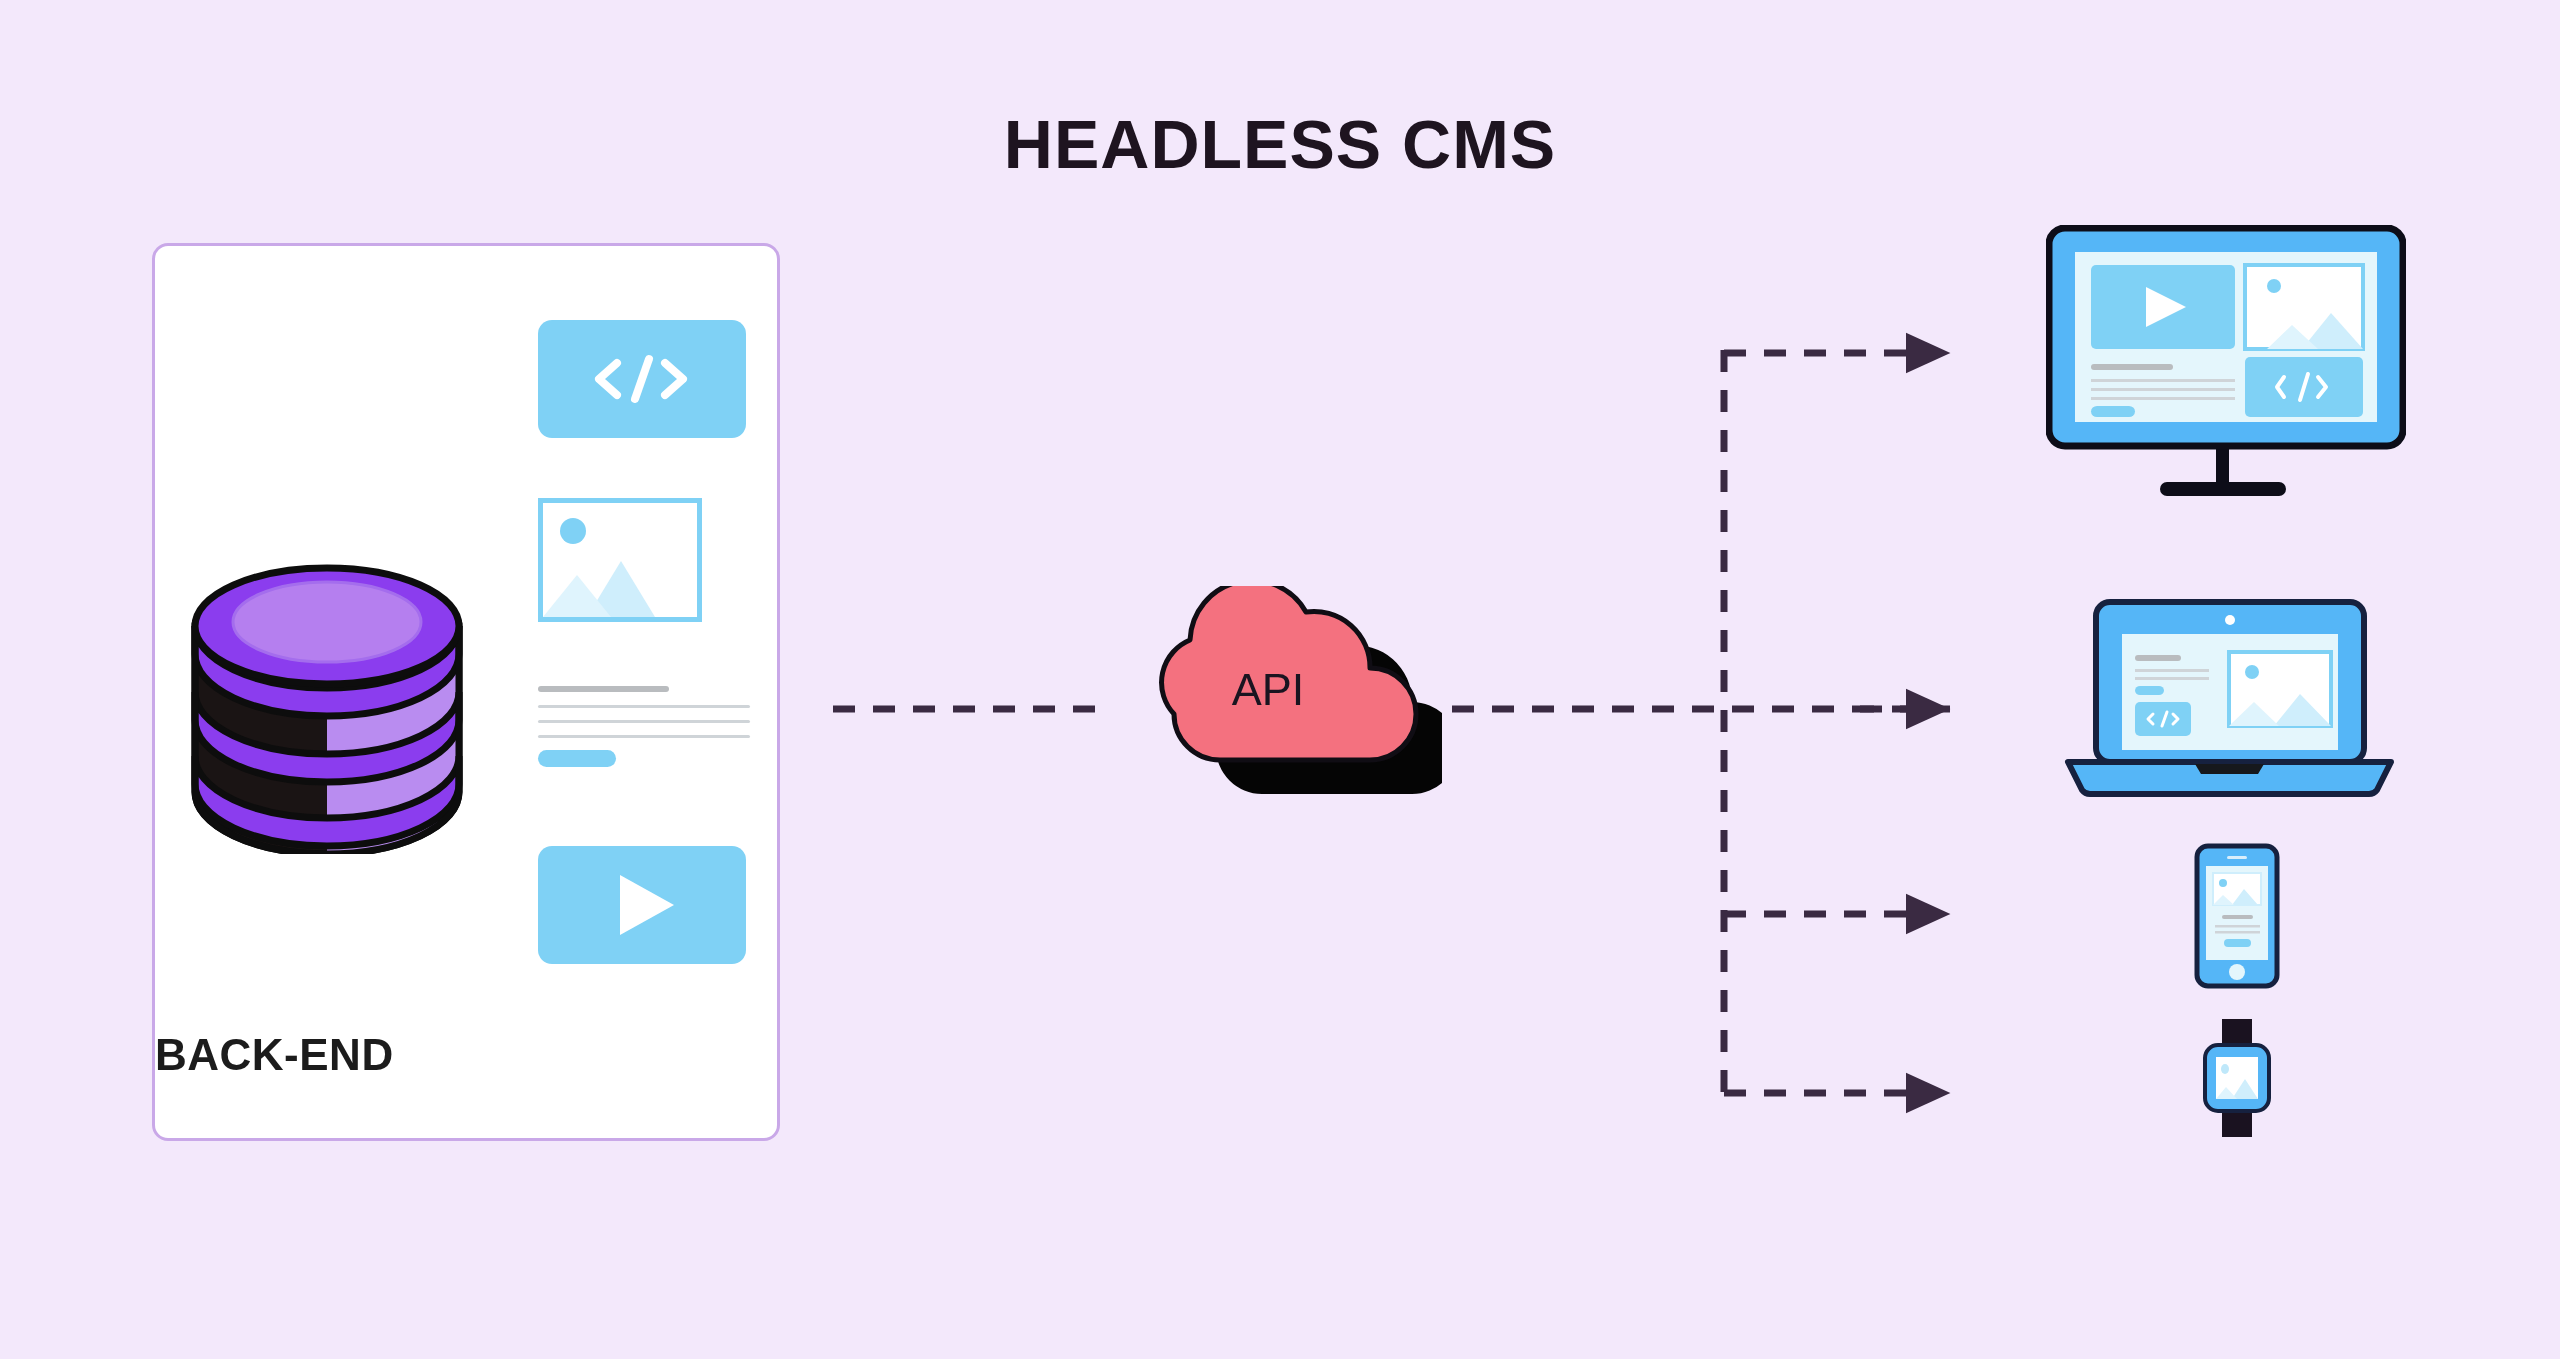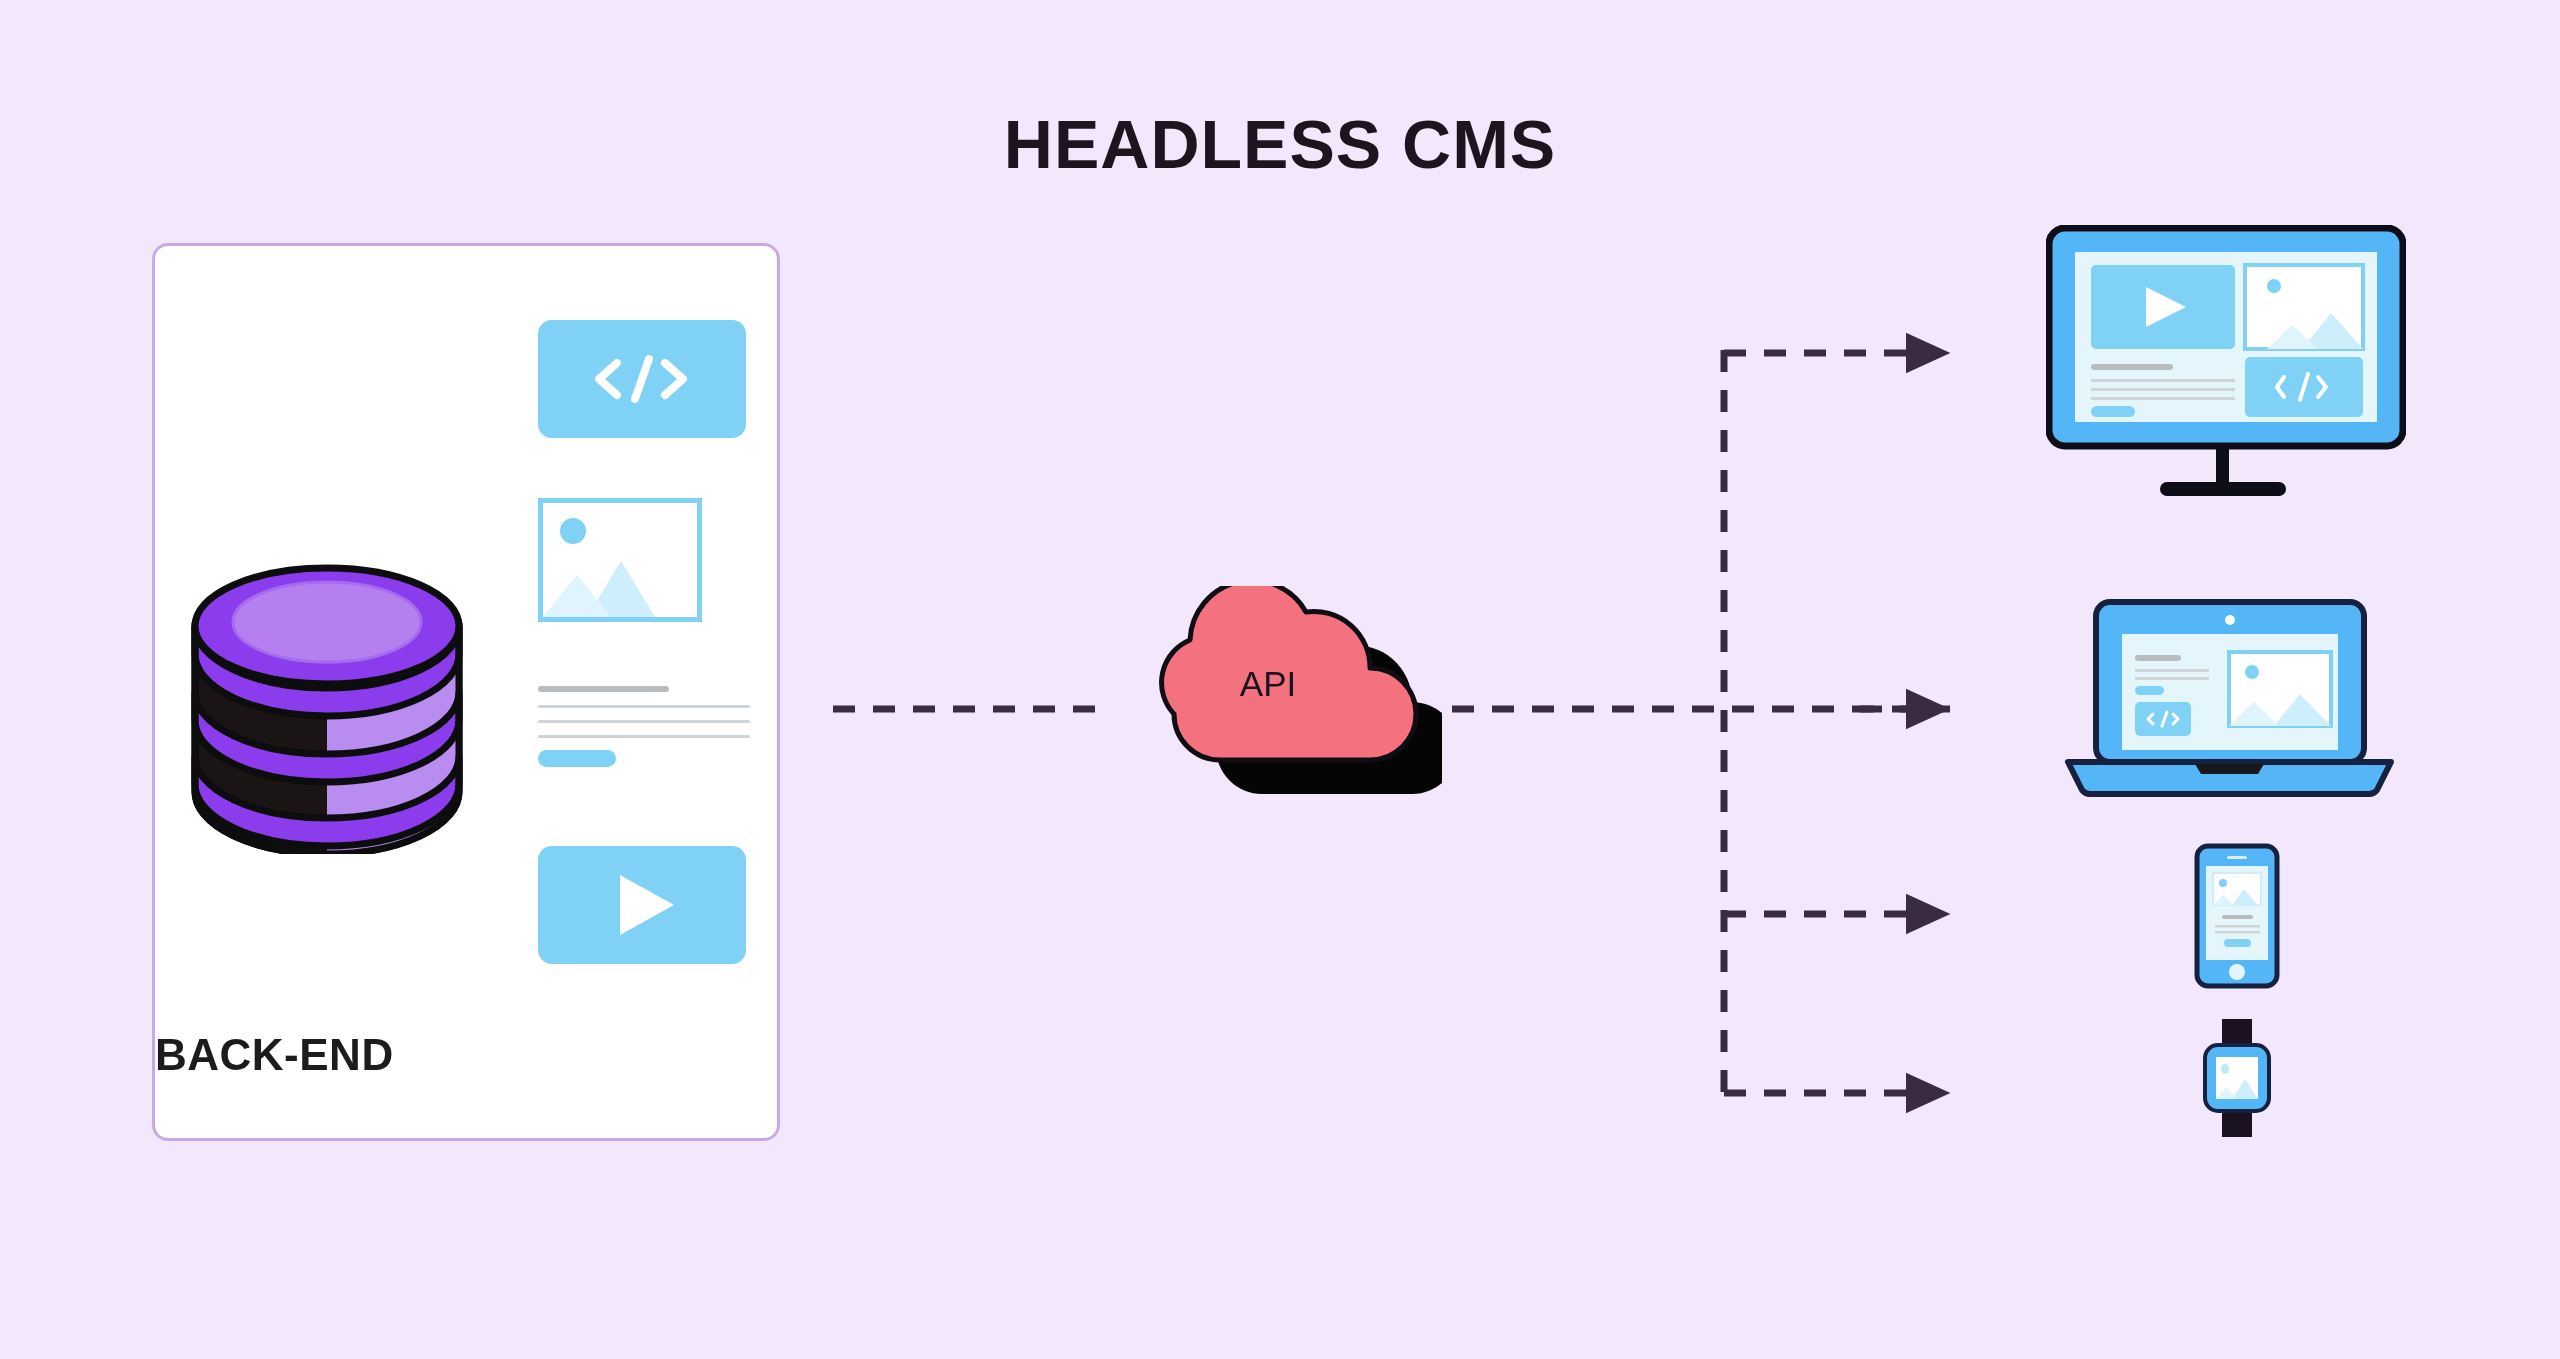--- a/index.html
+++ b/index.html
@@ -133,21 +133,21 @@
     top: 586px;
     width: 320px;
     height: 220px;
   }
   #api-label {
     position: absolute;
     left: 0;
     top: 78px;
     width: 292px;
     text-align: center;
-    font-size: 35px;
+    font-size: 45px;
     font-weight: 400;
     color: #1a1420;
     pointer-events: none;
   }
 
   
   #connectors {
     position: absolute;
     left: 0; top: 0;
     width: 2560px;

